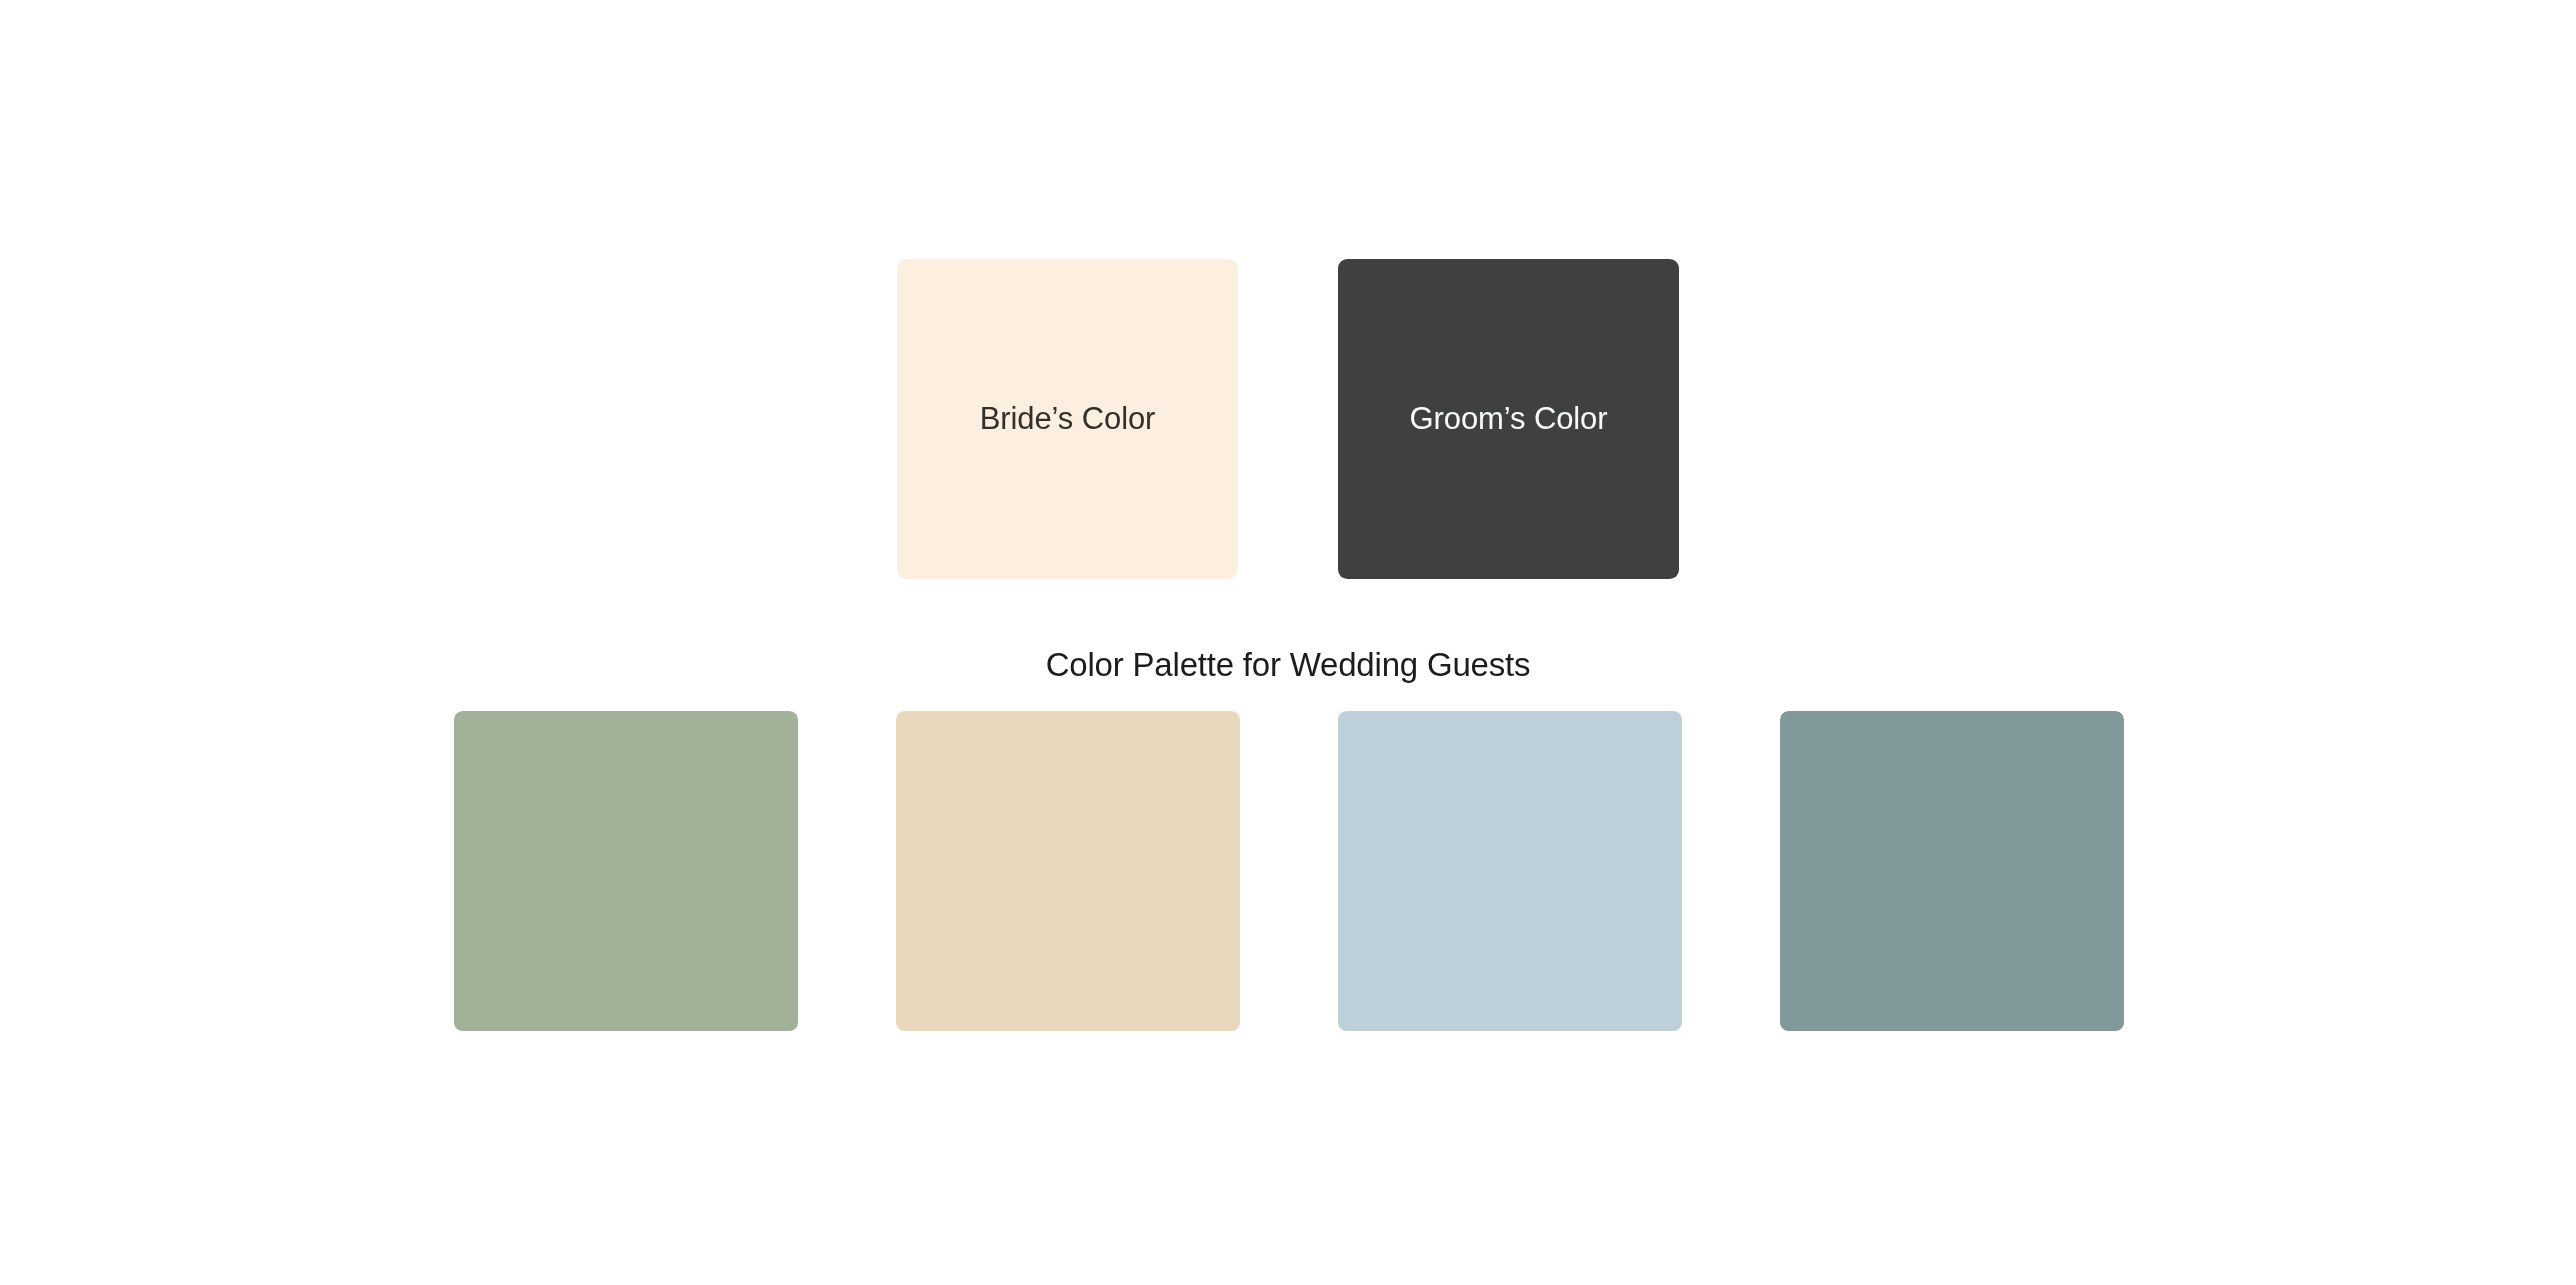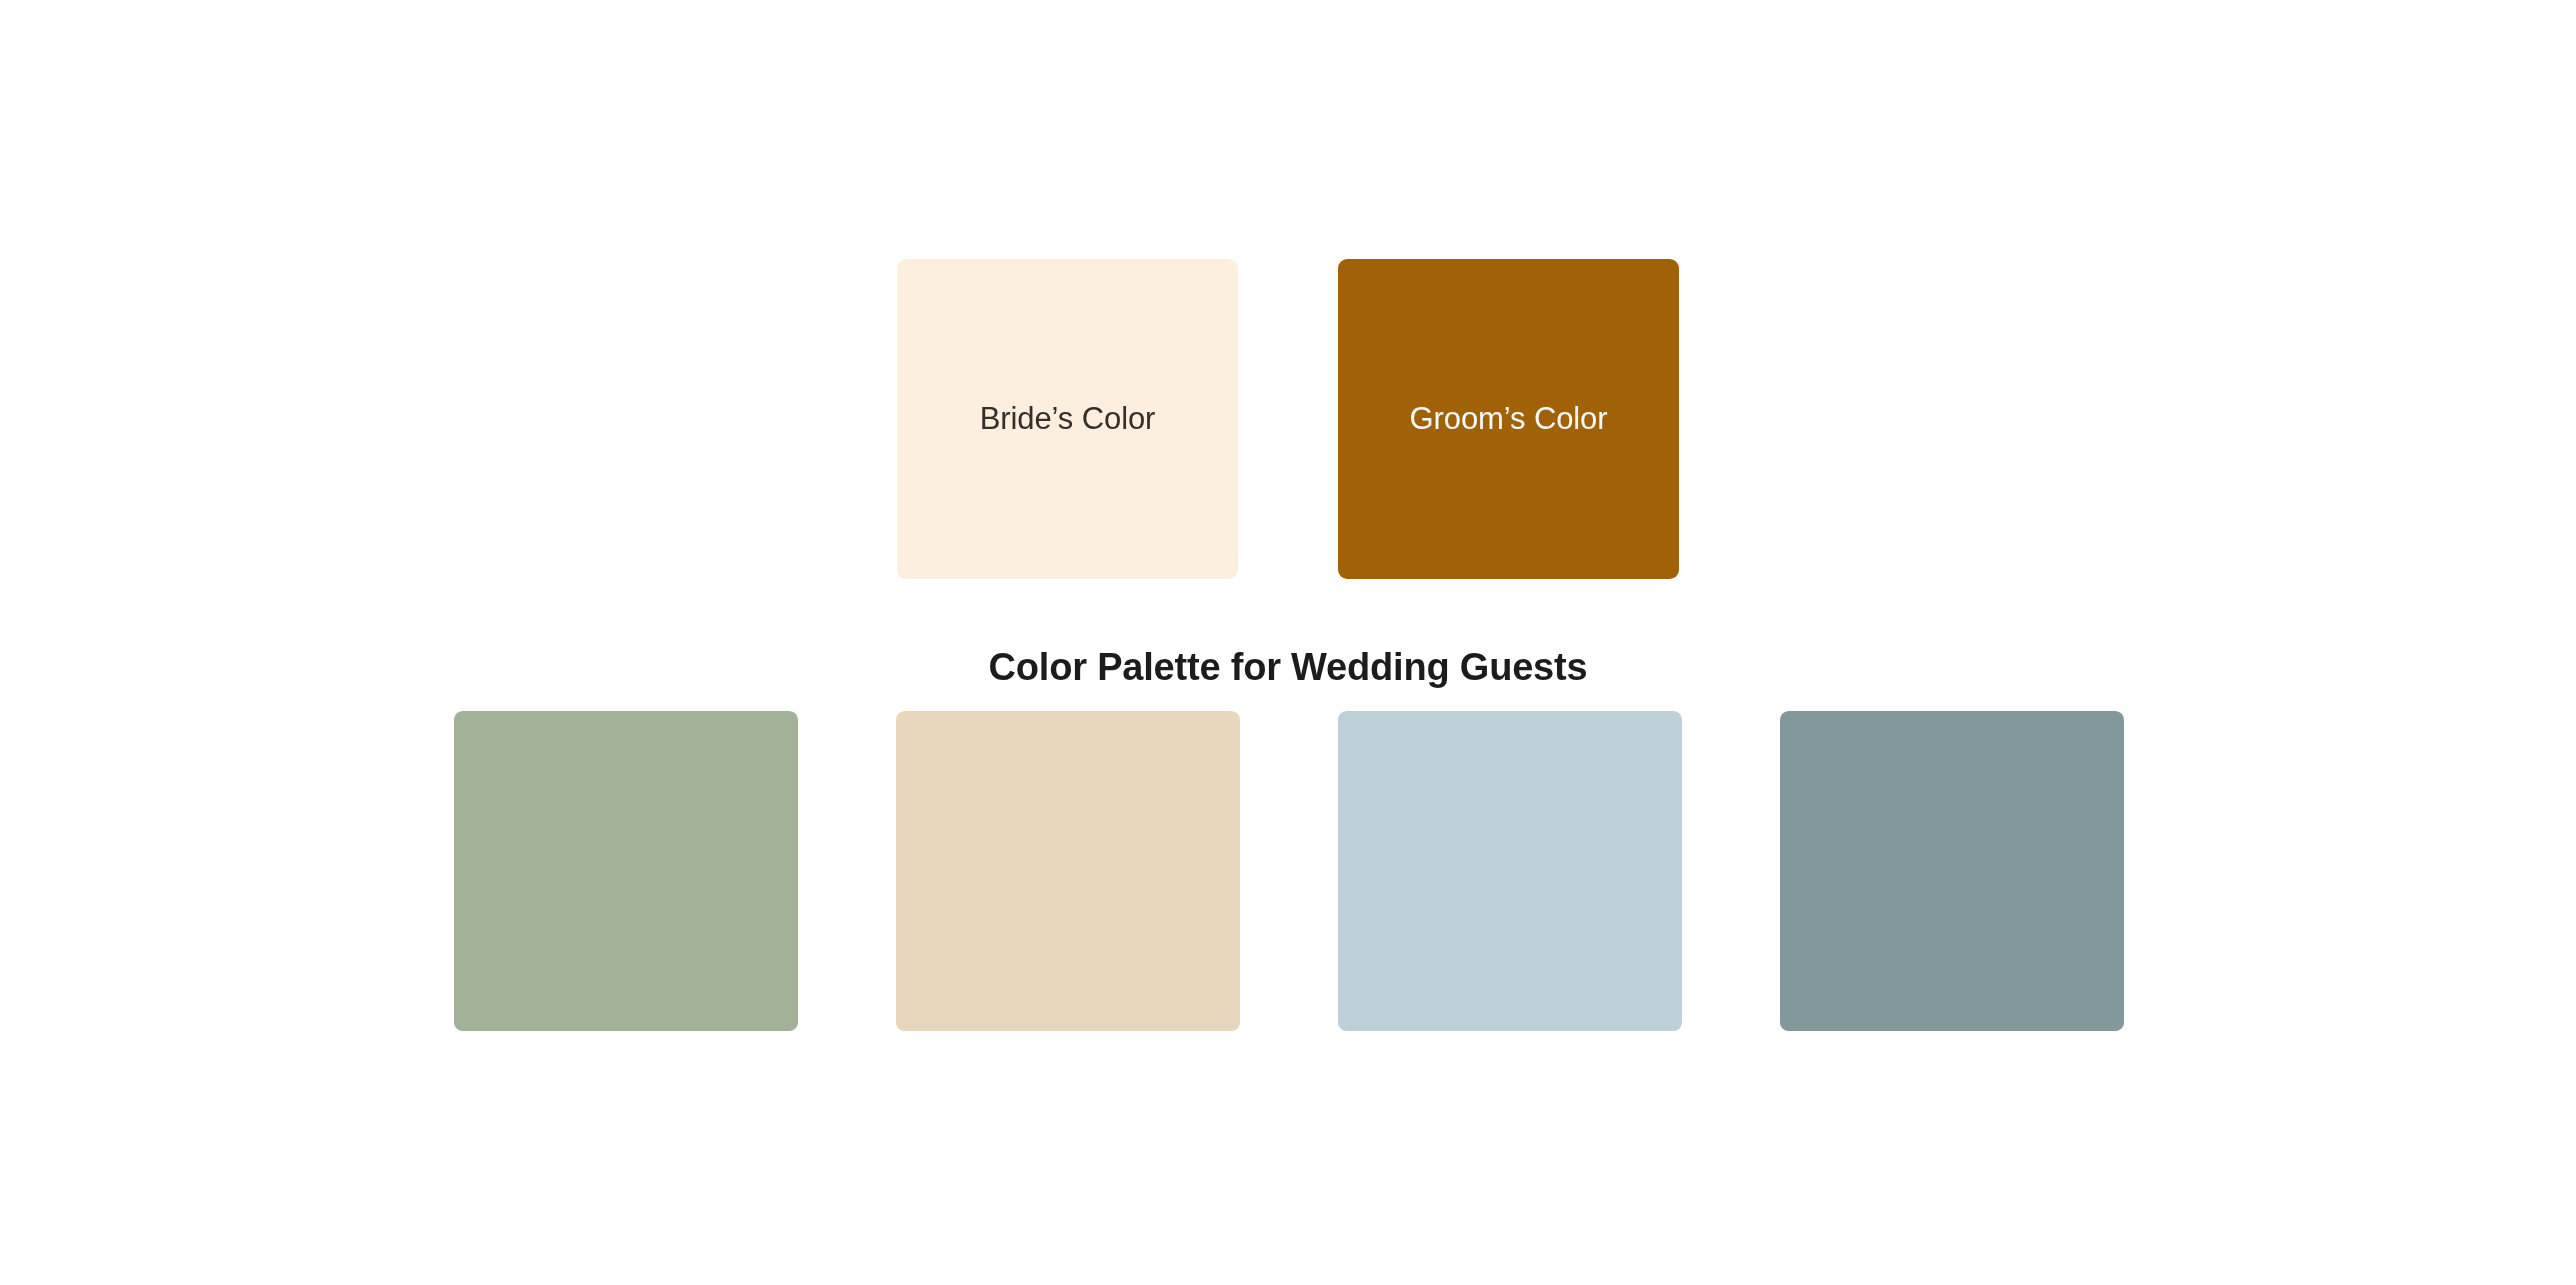--- a/index.html
+++ b/index.html
@@ -46,22 +46,22 @@
     white-space: nowrap;
   }
 
   
   .palette-title {
     position: absolute;
     left: 0;
     right: 0;
     top: 644px;
     text-align: center;
-    font-size: 38px;
-    font-weight: 700;
+    font-size: 33px;
+    font-weight: 400;
     color: #1c1c1c;
     letter-spacing: -0.2px;
     line-height: 1.25;
   }
 
   .palette-row {
     position: absolute;
     left: 454px;
     top: 711px;
     display: flex;
@@ -78,21 +78,21 @@
 <body style="background: rgb(255, 255, 255);">
 
 <div class="page">
 
   <div class="feature-row">
 
     <div class="feature-card" style="background: rgb(253, 239, 223);">
       <span class="feature-card-label" style="color: rgb(51, 48, 44);">Bride’s Color</span>
     </div>
 
-    <div class="feature-card" style="background: #a16207;">
+    <div class="feature-card" style="background: #404040;">
       <span class="feature-card-label" style="color: rgb(244, 250, 250);">Groom’s Color</span>
     </div>
 
   </div>
 
   <div class="palette-title" style="color: rgb(28, 28, 28);">Color Palette for Wedding Guests</div>
 
   <div class="palette-row">
 
     <div class="palette-swatch" style="background: rgb(162, 178, 152);"></div>

